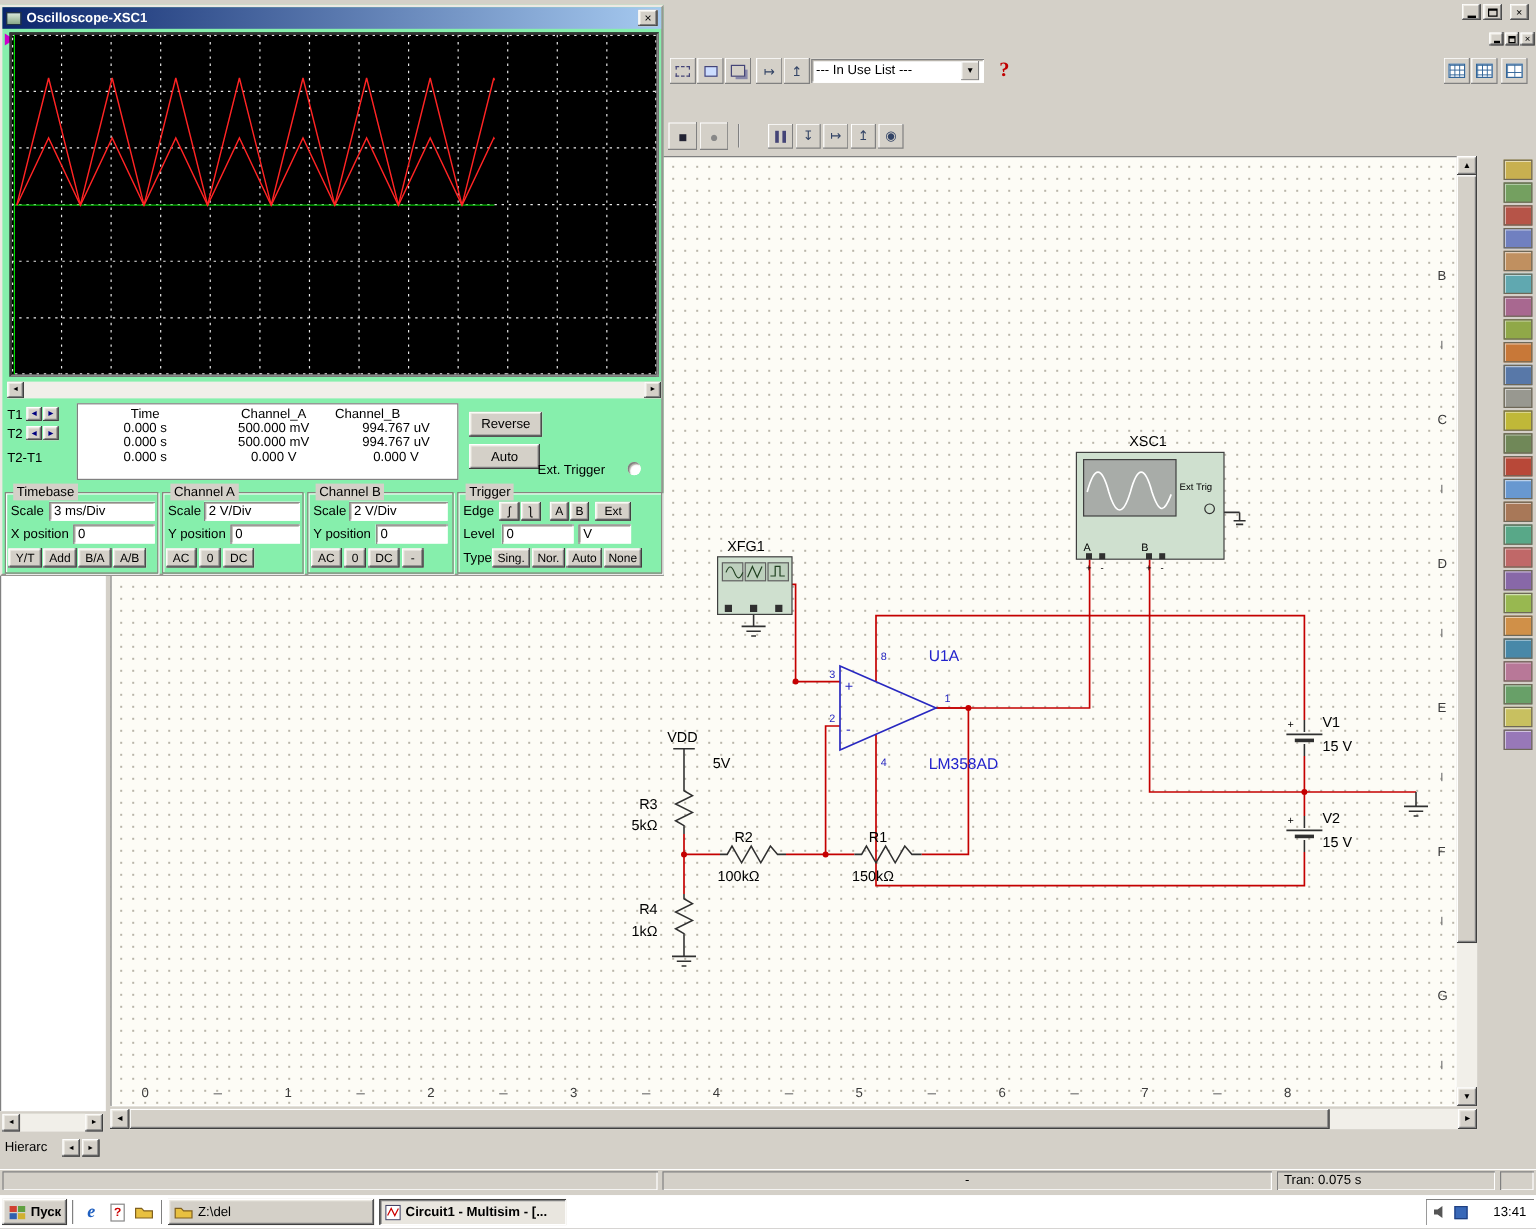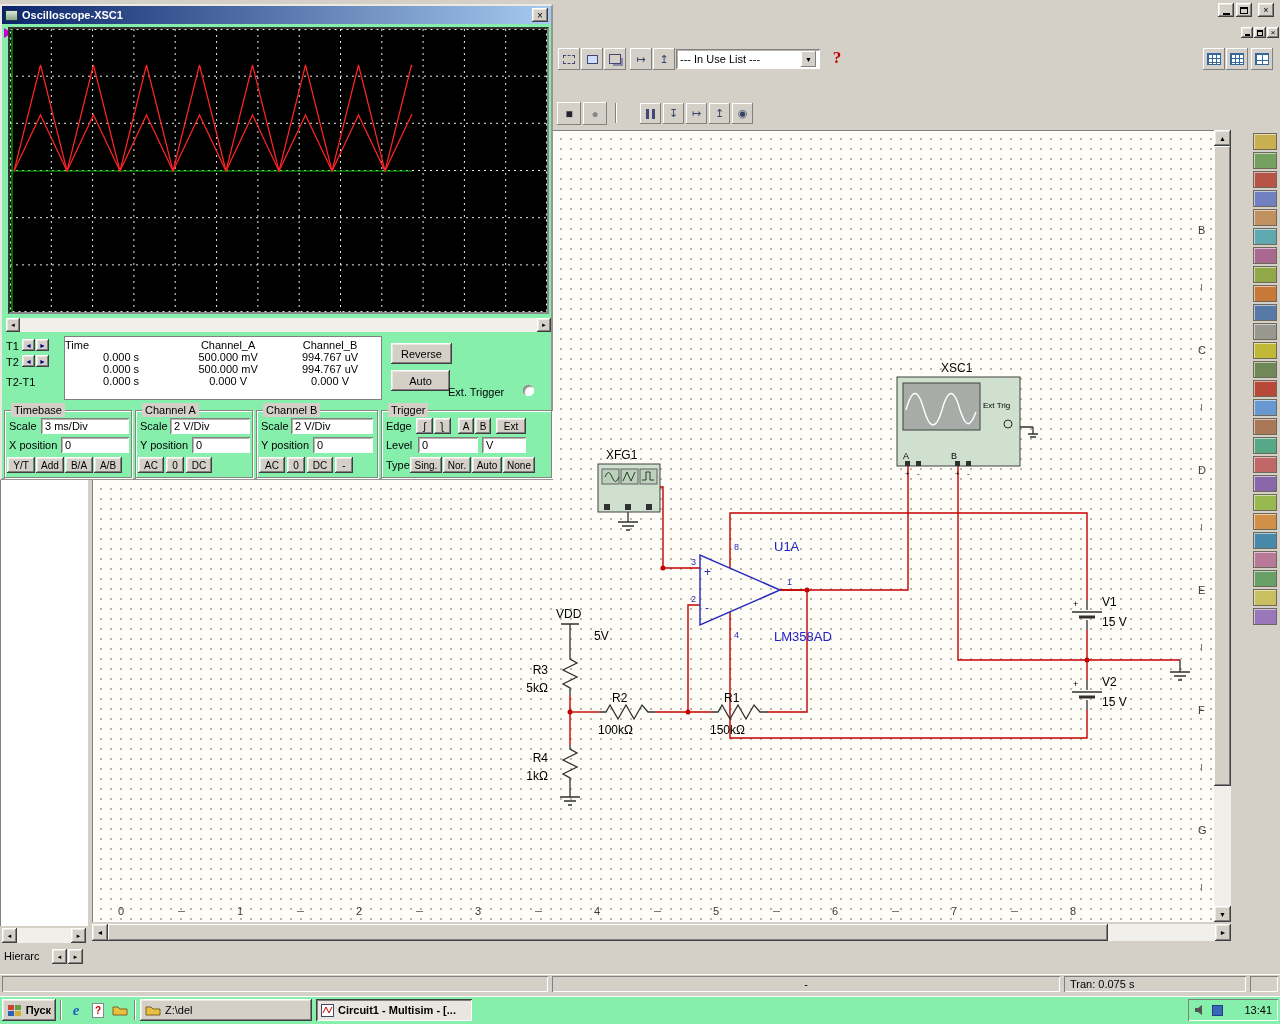--- a/index.html
+++ b/index.html
@@ -417,23 +417,23 @@
       <span class="abs btn out arrow-btn" style="left:20px;top:19px">
           <i style="font-style:normal">◄</i>
         </span>
       <span class="abs btn out arrow-btn" style="left:34px;top:19px">
           <i style="font-style:normal">►</i>
         </span>
       <span class="abs" style="left:4px;top:40px">T2-T1</span>
 
       <div class="abs" style="left:62px;top:0;width:318px;height:64px;background:#fff;border:1px solid #808080;padding:2px 0">
         <div style="display:flex">
-            <span style="flex:1.1;text-align:left">Time</span>
+            <span style="flex:1.1;text-align:center">Time</span>
             <span style="flex:1;text-align:center">Channel_A</span>
-            <span style="flex:1;text-align:center">Channel_B</span>
+            <span style="flex:1;">Channel_B</span>
           </div>
         <div style="display:flex">
             <span style="flex:1.1;text-align:center">0.000 s</span>
             <span style="flex:1;text-align:center">500.000 mV</span>
             <span style="flex:1;text-align:center">994.767 uV</span>
           </div>
         <div style="display:flex">
             <span style="flex:1.1;text-align:center">0.000 s</span>
             <span style="flex:1;text-align:center">500.000 mV</span>
             <span style="flex:1;text-align:center">994.767 uV</span>
@@ -558,21 +558,21 @@
         </div>
       <div class="abs btn out gbtn" style="left:90px;top:46px;width:30px">
           <span>Auto</span>
         </div>
       <div class="abs btn out gbtn" style="left:121px;top:46px;width:32px">
           <span>None</span>
         </div>
     </div>
   </div>
 
-  <div class="abs" style="left:0;top:996px;width:1280px;height:28px;background:#86efac;box-shadow:inset 0 1px 0 #fff">
+  <div class="abs" style="left:0;top:996px;width:1280px;height:28px;background:#ffffff;box-shadow:inset 0 1px 0 #fff">
     <div class="abs btn out task" style="left:2px;top:3px;width:54px;height:22px">
       <svg width="15" height="13">
           <rect x="1" y="1" width="6" height="5" fill="#d04030"></rect>
           <rect x="8" y="1" width="6" height="5" fill="#60a040"></rect>
           <rect x="1" y="7" width="6" height="5" fill="#3060b0"></rect>
           <rect x="8" y="7" width="6" height="5" fill="#d0b030"></rect>
         </svg>
       <span style="font-weight:bold">Пуск</span>
     </div>
     <div class="abs sep" style="left:60px;top:4px"></div>

